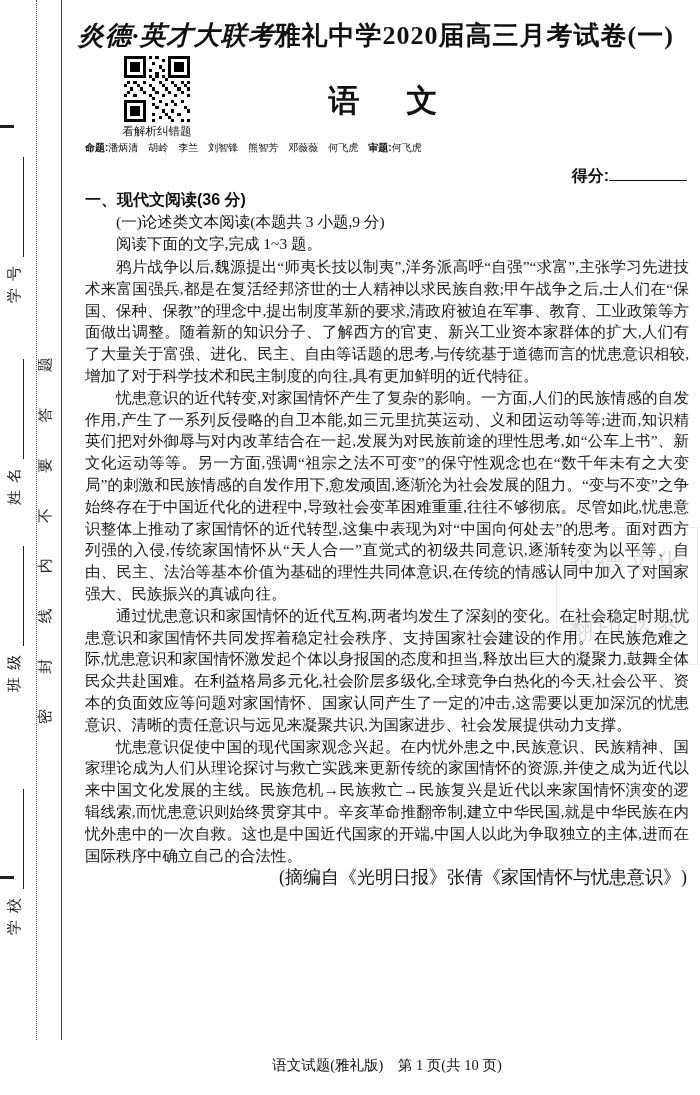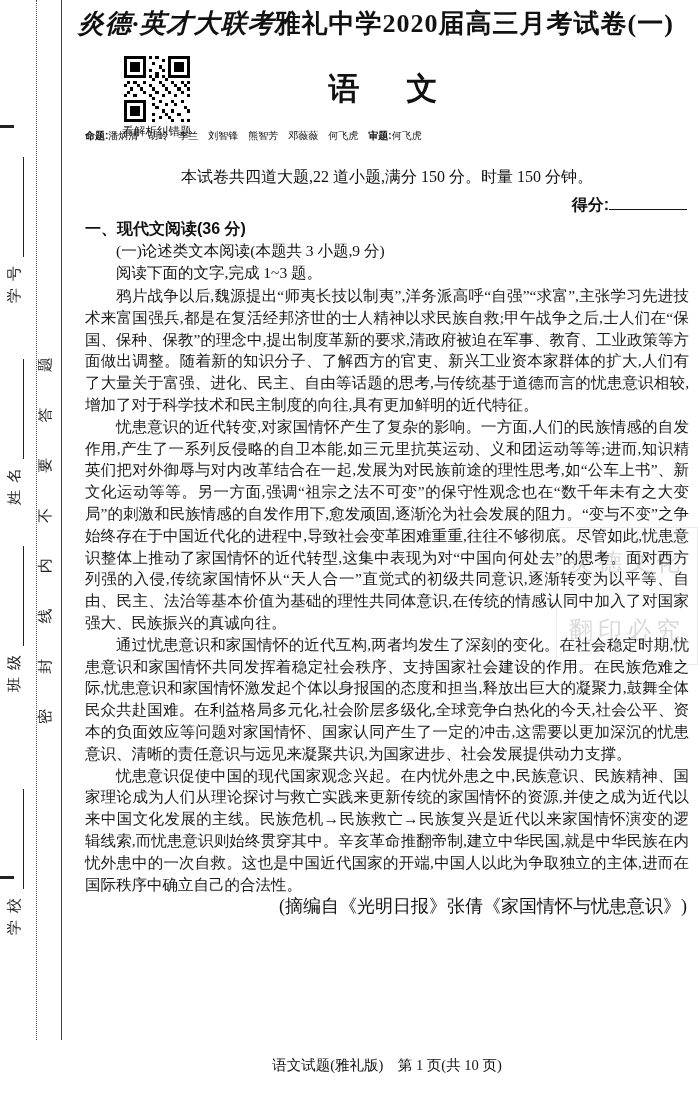--- a/index.html
+++ b/index.html
@@ -33,21 +33,21 @@
     position:absolute; left:-164px; top:513px; width:420px; height:20px;
     transform:rotate(-90deg);
     font-size:15px; color:#222; letter-spacing:2.35em; white-space:nowrap;
     text-align:center;
   }
 
   
   .content { position:absolute; left:85px; top:0; width:604px; }
 
   .main-title {
-    margin-top:4px; margin-left:-23px; width:628px;
+    margin-top:16px; margin-left:-23px; width:628px;
     text-align:center; font-size:26px; line-height:40px;
     white-space:nowrap; letter-spacing:1px;
   }
   .main-title .seg1 { font-weight:900; font-style:italic; }
   .main-title .seg2 { font-weight:700; }
 
   .subject-title {
     margin-top:26px; text-align:center;
     font-family:"Liberation Sans","DejaVu Sans",sans-serif;
     font-weight:bold; font-size:31px; line-height:38px; letter-spacing:8px;
@@ -219,21 +219,20 @@
     </svg>
     <div class="qr-caption">看解析纠错题</div>
   </div>
 
   <div class="subject-title">语　文</div>
 
   <div class="setters-row">
     <b>命题:</b><span>潘炳清　胡岭　李兰　刘智锋　熊智芳　邓薇薇　何飞虎　</span><b>审题:</b><span>何飞虎</span>
   </div>
 
-  <div class="exam-info">本试卷共四道大题,22 道小题,满分 150 分。时量 150 分钟。</div>
 
   <div class="score-row">
     <b>得分:</b><span class="score-blank"></span>
   </div>
 
   <div class="section-heading">一、现代文阅读(36 分)</div>
   <div class="sub-heading">(一)论述类文本阅读(本题共 3 小题,9 分)</div>
   <div class="instruction">阅读下面的文字,完成 1~3 题。</div>
 
   <div class="passage">

